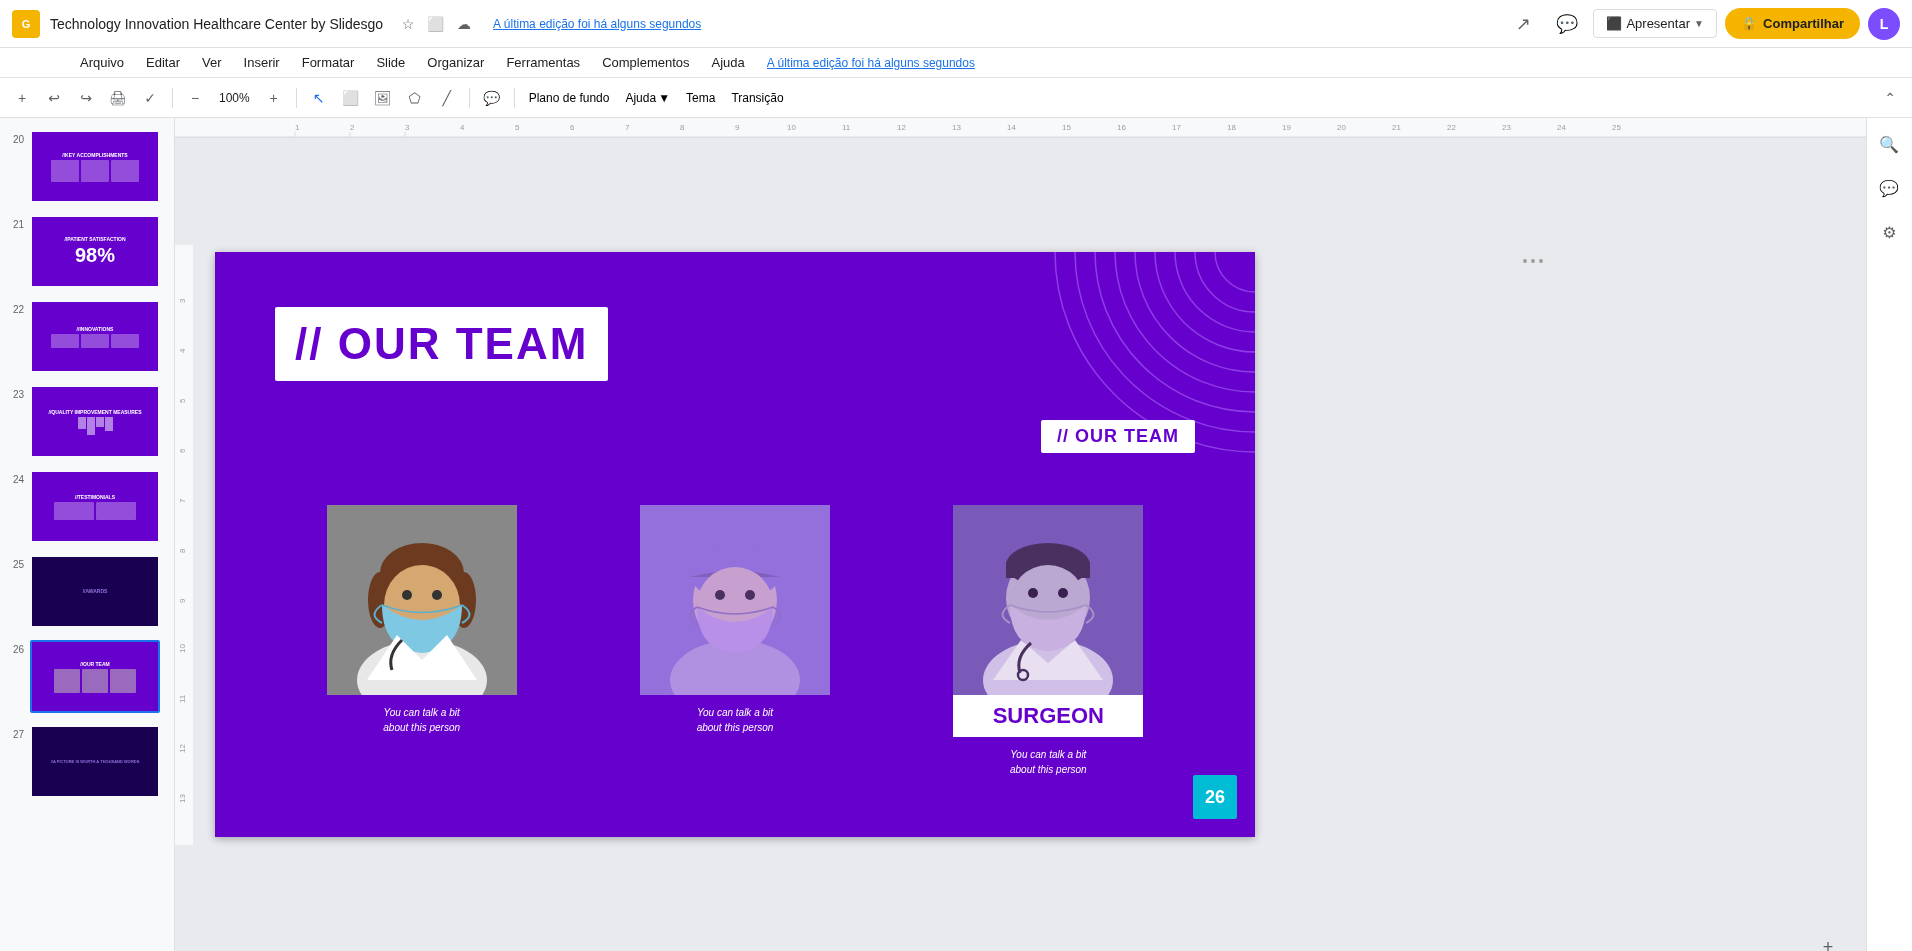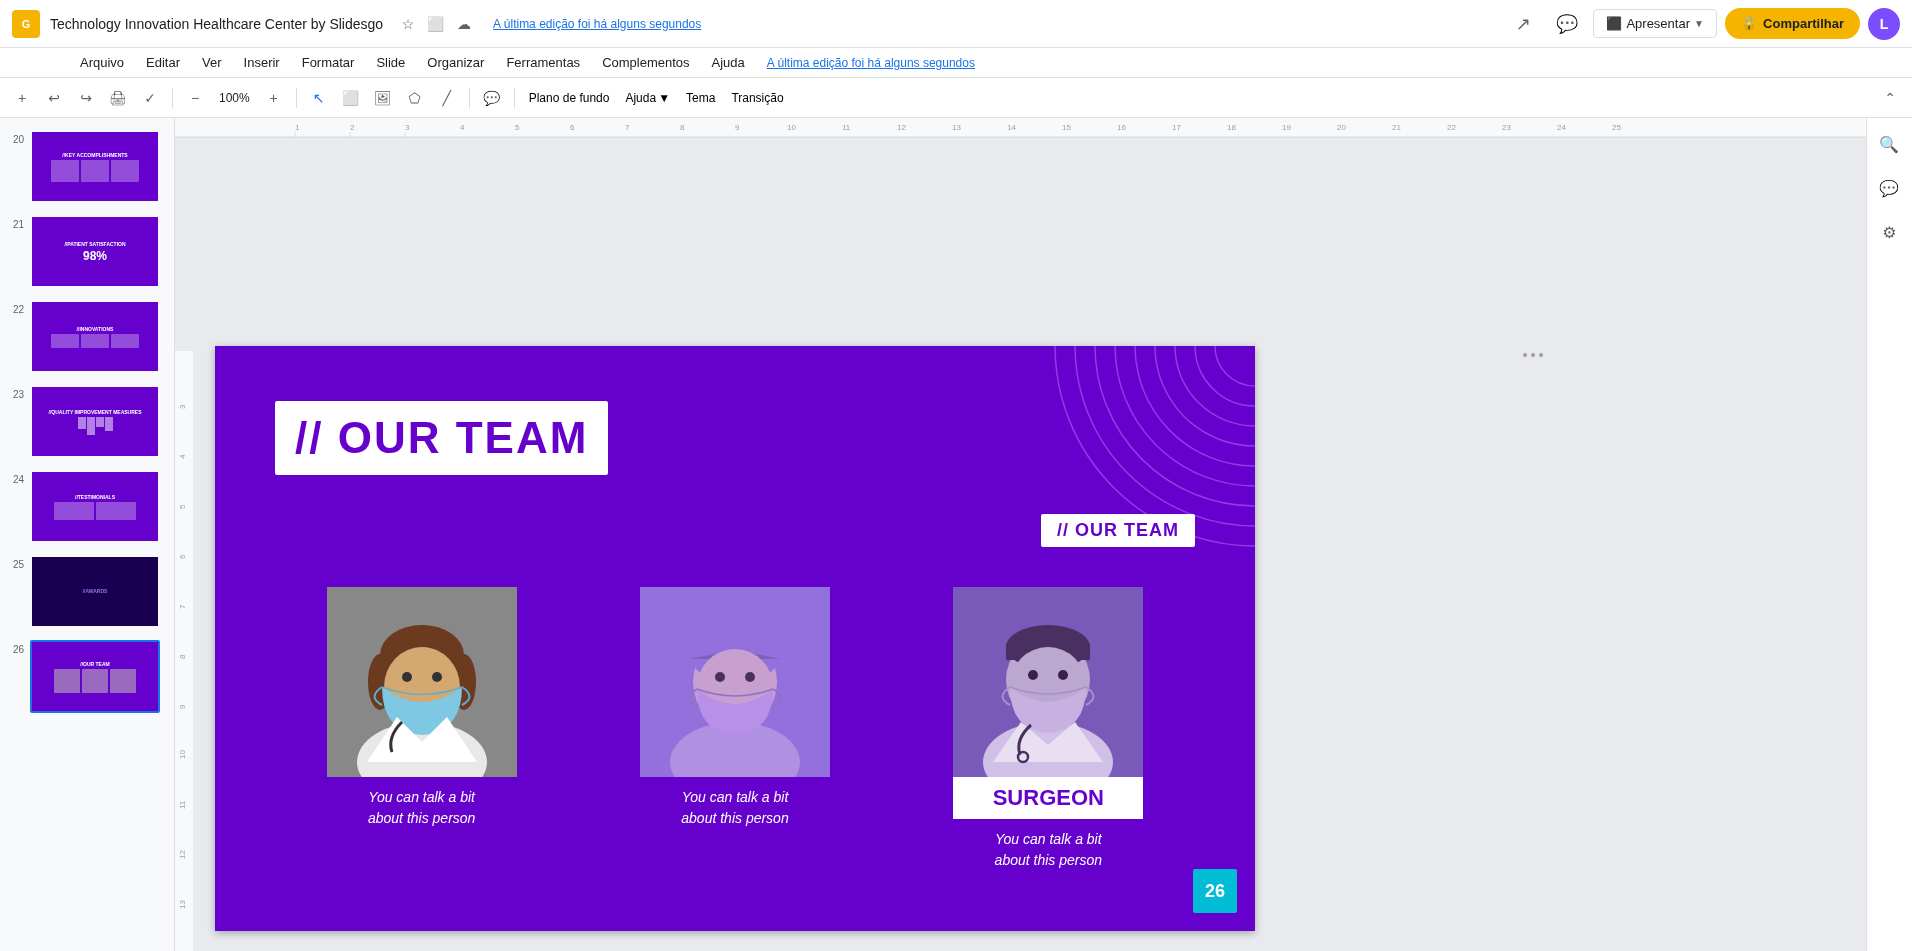--- a/index.html
+++ b/index.html
@@ -142,21 +142,21 @@
     #ruler-h {
       height: 20px;
       background: #f8f9fa;
       border-bottom: 1px solid #dadce0;
       width: 100%;
       position: relative;
       overflow: hidden;
     }
     #slide-canvas-wrapper {
       display: flex;
-      align-items: flex-end;
+      align-items: center;
       width: 100%;
       flex: 1;
     }
     #ruler-v {
       width: 20px;
       background: #f8f9fa;
       border-right: 1px solid #dadce0;
       flex-shrink: 0;
       position: relative;
     }
@@ -257,21 +257,21 @@
     }
     .member-name {
       font-size: 22px;
       font-weight: 900;
       color: #6600cc;
       text-transform: uppercase;
       font-family: 'Arial Black', Arial, sans-serif;
     }
     .member-desc {
       color: white;
-      font-size: 14px;
+      font-size: 10px;
       text-align: center;
       margin-top: 10px;
       line-height: 1.5;
       font-style: italic;
     }
 
     
     .page-num {
       position: absolute;
       bottom: 18px;
@@ -324,21 +324,21 @@
       width: 36px; height: 36px;
       display: flex; align-items: center; justify-content: center;
       border-radius: 4px; cursor: pointer; font-size: 16px; color: #5f6368;
     }
     .rp-icon.active { color: #1a73e8; }
 
     
     .mini-title { font-size: 5px; font-weight: bold; color: white; text-align: left; margin-bottom: 2px; }
     .mini-grid { display: flex; gap: 2px; justify-content: center; }
     .mini-box { background: rgba(255,255,255,0.3); border-radius: 1px; }
-    .mini-big-num { font-size: 12px; font-weight: bold; color: white; }
+    .mini-big-num { font-size: 20px; font-weight: bold; color: white; }
     .mini-row { display: flex; gap: 1px; flex-wrap: wrap; }
     .mini-bar { background: rgba(255,255,255,0.5); }
 
     
     ::-webkit-scrollbar { width: 8px; height: 8px; }
     ::-webkit-scrollbar-track { background: #f1f3f4; }
     ::-webkit-scrollbar-thumb { background: #bdc1c6; border-radius: 4px; }
 
     
     #add-slide-area {
@@ -524,20 +524,28 @@
           <div class="mini-title">//OUR TEAM</div>
           <div class="mini-grid">
             <div class="mini-box" style="width:26px;height:24px;background:#9a6abf;"></div>
             <div class="mini-box" style="width:26px;height:24px;background:#9a6abf;"></div>
             <div class="mini-box" style="width:26px;height:24px;background:#9a6abf;"></div>
           </div>
         </div>
       </div>
     </div>
 
+    <div class="slide-thumb">
+      <span class="slide-num">27</span>
+      <div class="slide-preview">
+        <div class="slide-mini-bg" style="background:#1a0050;">
+          <div style="font-size:4px;color:#9370db;font-weight:bold;text-align:center;">//A PICTURE IS WORTH A THOUSAND WORDS</div>
+        </div>
+      </div>
+    </div>
   </div>
 
   <div id="canvas-area">
 
     <div id="ruler-h">
       <svg width="100%" height="20" style="display:block;">
         <rect width="100%" height="20" fill="#f8f9fa"></rect>
         <line x1="0" y1="19" x2="100%" y2="19" stroke="#dadce0" stroke-width="1"></line>
 
         <g fill="#9aa0a6" font-size="8" font-family="Arial">

